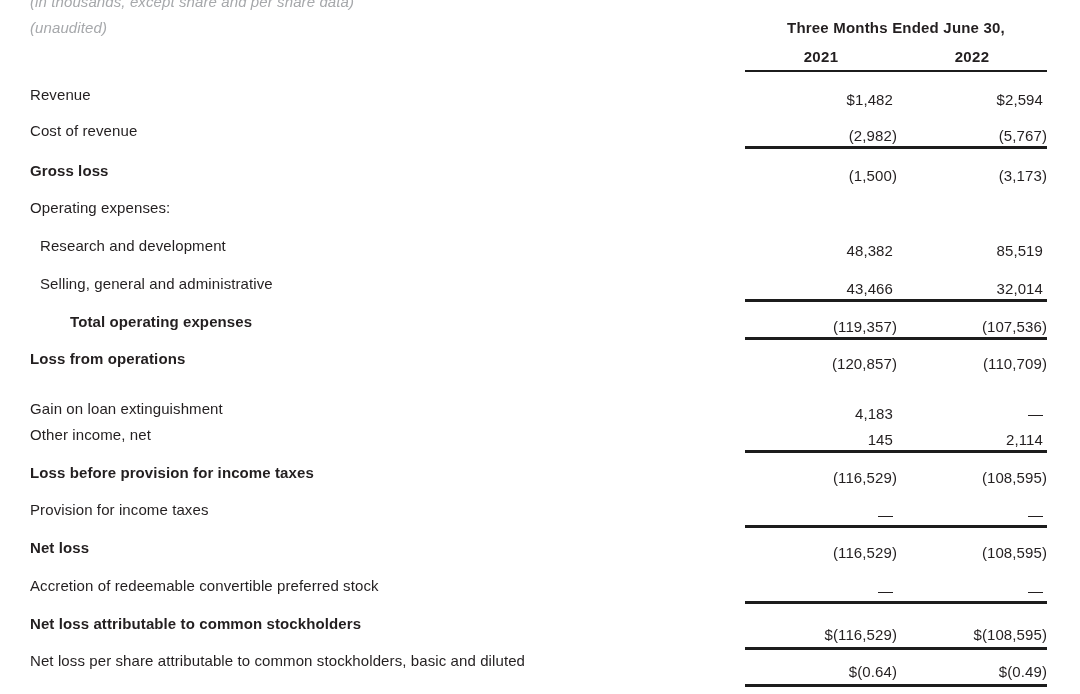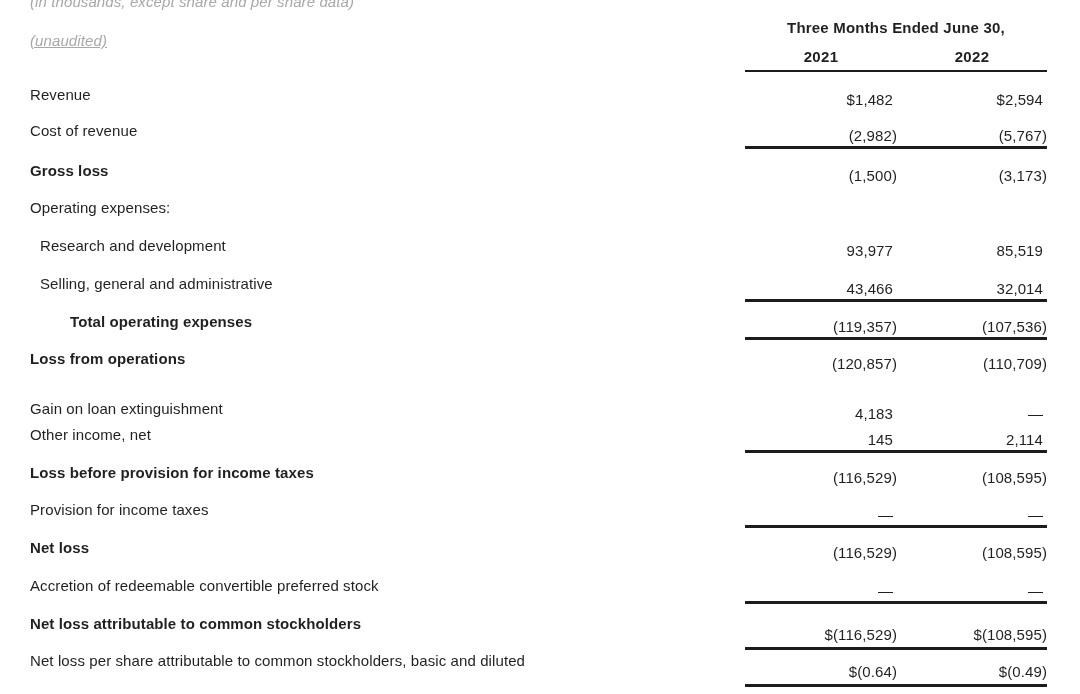--- a/index.html
+++ b/index.html
@@ -5,21 +5,21 @@
   html,body { margin:0; padding:0; background:#ffffff; }
   .page {
     position:relative; width:1080px; height:694px; background:#ffffff;
     overflow:hidden; font-family:"Liberation Sans", sans-serif; color:#231f20;
   }
   .note {
     position:absolute; left:30px; font-style:italic; font-size:15px;
     line-height:17px; color:#a6a8ab; white-space:nowrap; letter-spacing:.1px;
   }
   .note-1 { top:-7px; }
-  .note-2 { top:32px;text-decoration:underline; }
+  .note-2 { top:19px; }
   .period-header {
     position:absolute; left:745px; top:19px; width:302px; text-align:center;
     font-weight:700; font-size:15px; letter-spacing:.2px; white-space:nowrap;
   }
   .year { position:absolute; top:48px; font-weight:700; font-size:15px; text-align:center; letter-spacing:.3px; }
   .year.c1 { left:745px; width:152px; }
   .year.c2 { left:897px; width:150px; }
   .rule { position:absolute; background:#1c1c1c; height:2.5px; }
   .header-rule { left:745px; top:69.5px; width:302px; }
   .rows { position:absolute; left:0; top:86px; width:904px; height:608px; }
@@ -70,21 +70,21 @@
       <div class="row bold" style="top: 76px;">
         <div class="row-label">Gross loss</div>
         <div class="val c1">(1,500)</div>
         <div class="val c2">(3,173)</div>
       </div>
       <div class="row" style="top: 113px;">
         <div class="row-label">Operating expenses:</div>
       </div>
       <div class="row indent1" style="top: 151px;">
         <div class="row-label">Research and development</div>
-        <div class="val c1 no-paren">93,977</div>
+        <div class="val c1 no-paren">48,382</div>
         <div class="val c2 no-paren">85,519</div>
       </div>
       <div class="row indent1" style="top: 189px;">
         <div class="row-label">Selling, general and administrative</div>
         <div class="val c1 no-paren">43,466</div>
         <div class="val c2 no-paren">32,014</div>
         <div class="rule underline"></div>
       </div>
       <div class="row bold indent2" style="top: 227px;">
         <div class="row-label">Total operating expenses</div>

